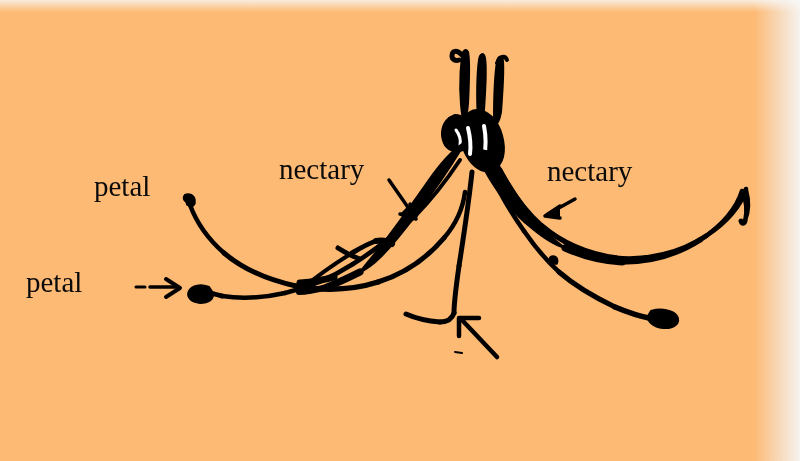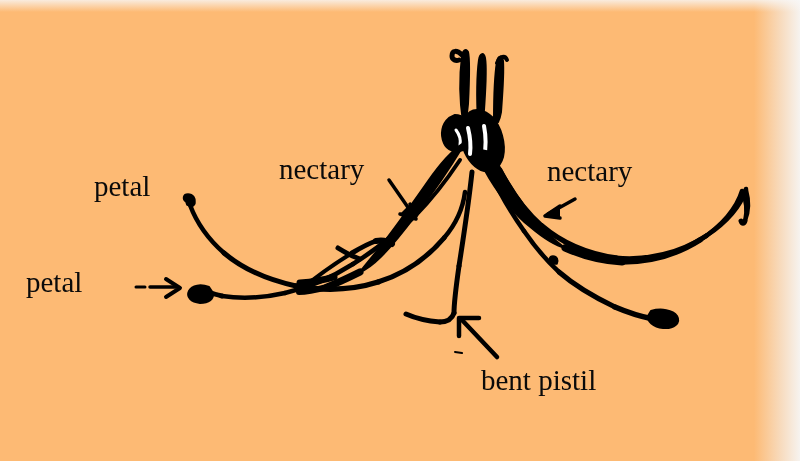--- a/index.html
+++ b/index.html
@@ -180,18 +180,17 @@
   </svg>
 
   <div class="label label-petal">petal</div>
 
   <div class="label label-nectary-l">nectary</div>
 
   <div class="label label-nectary-r">nectary</div>
 
   <div class="label label-anther">petal</div>
 
-  <div class="label label-pistil">bent pistil</div>
 
   <div id="scan-edge-right"></div>
   <div id="scan-edge-top"></div>
 
 </div>
 
 </body></html>

